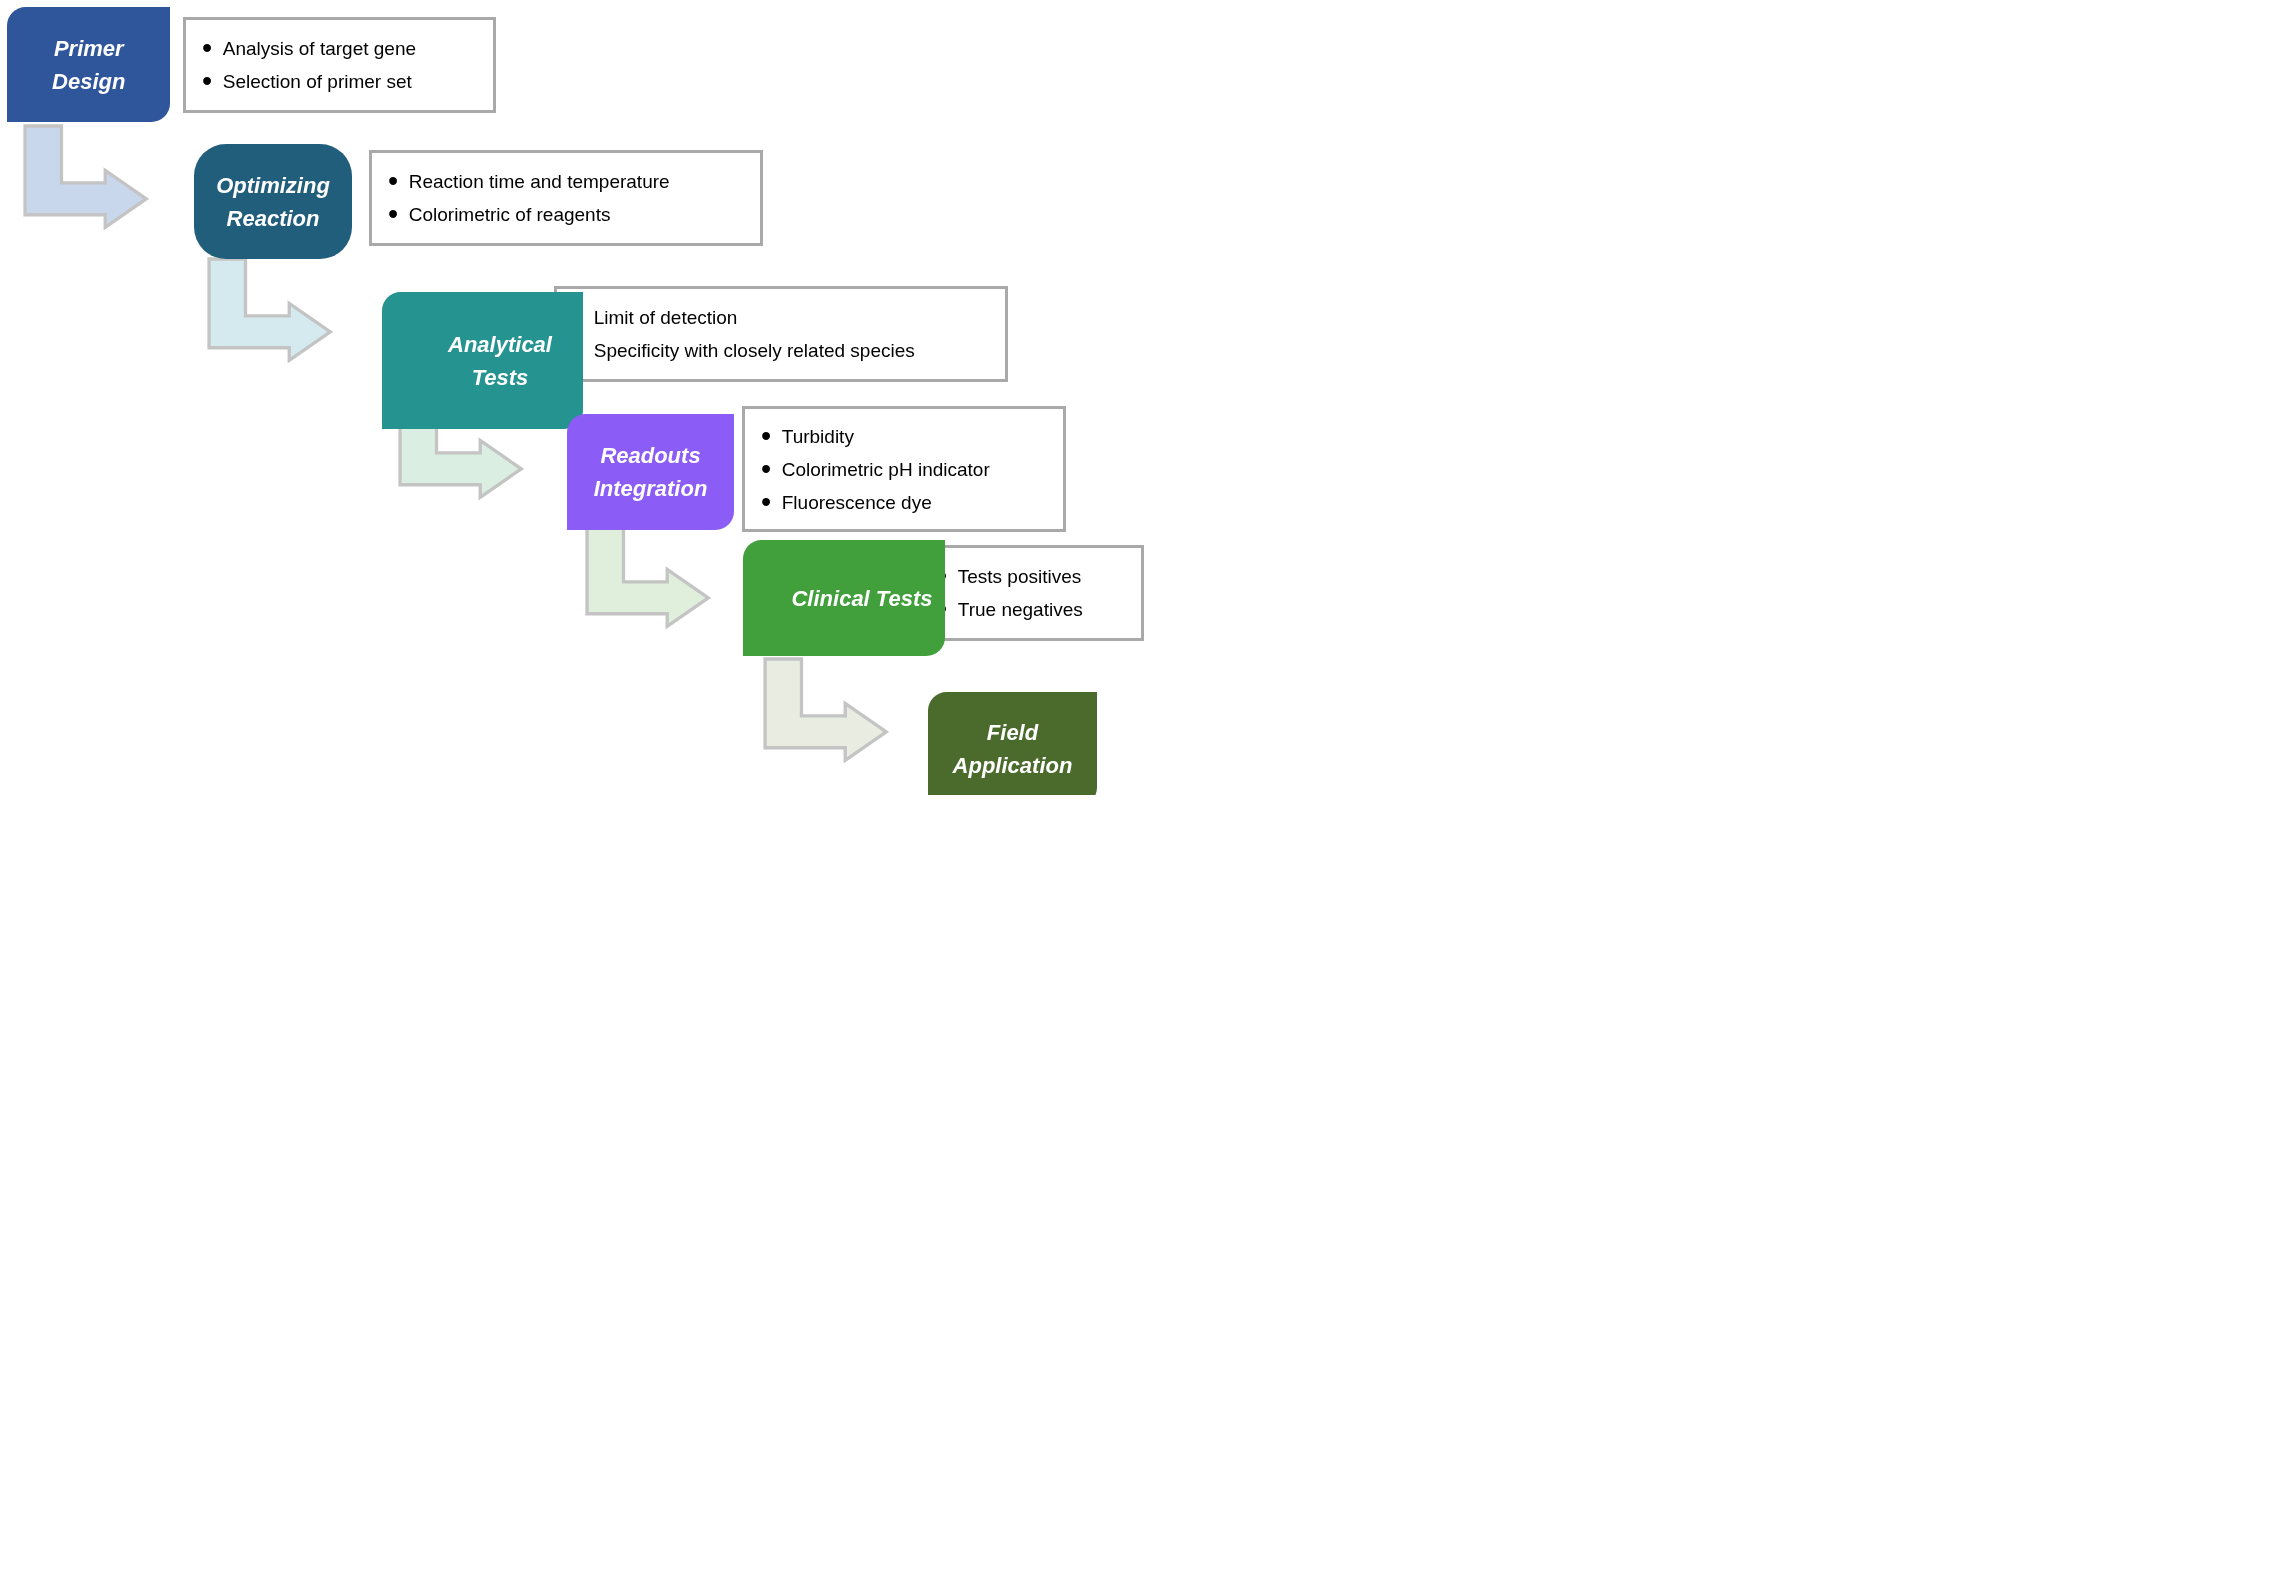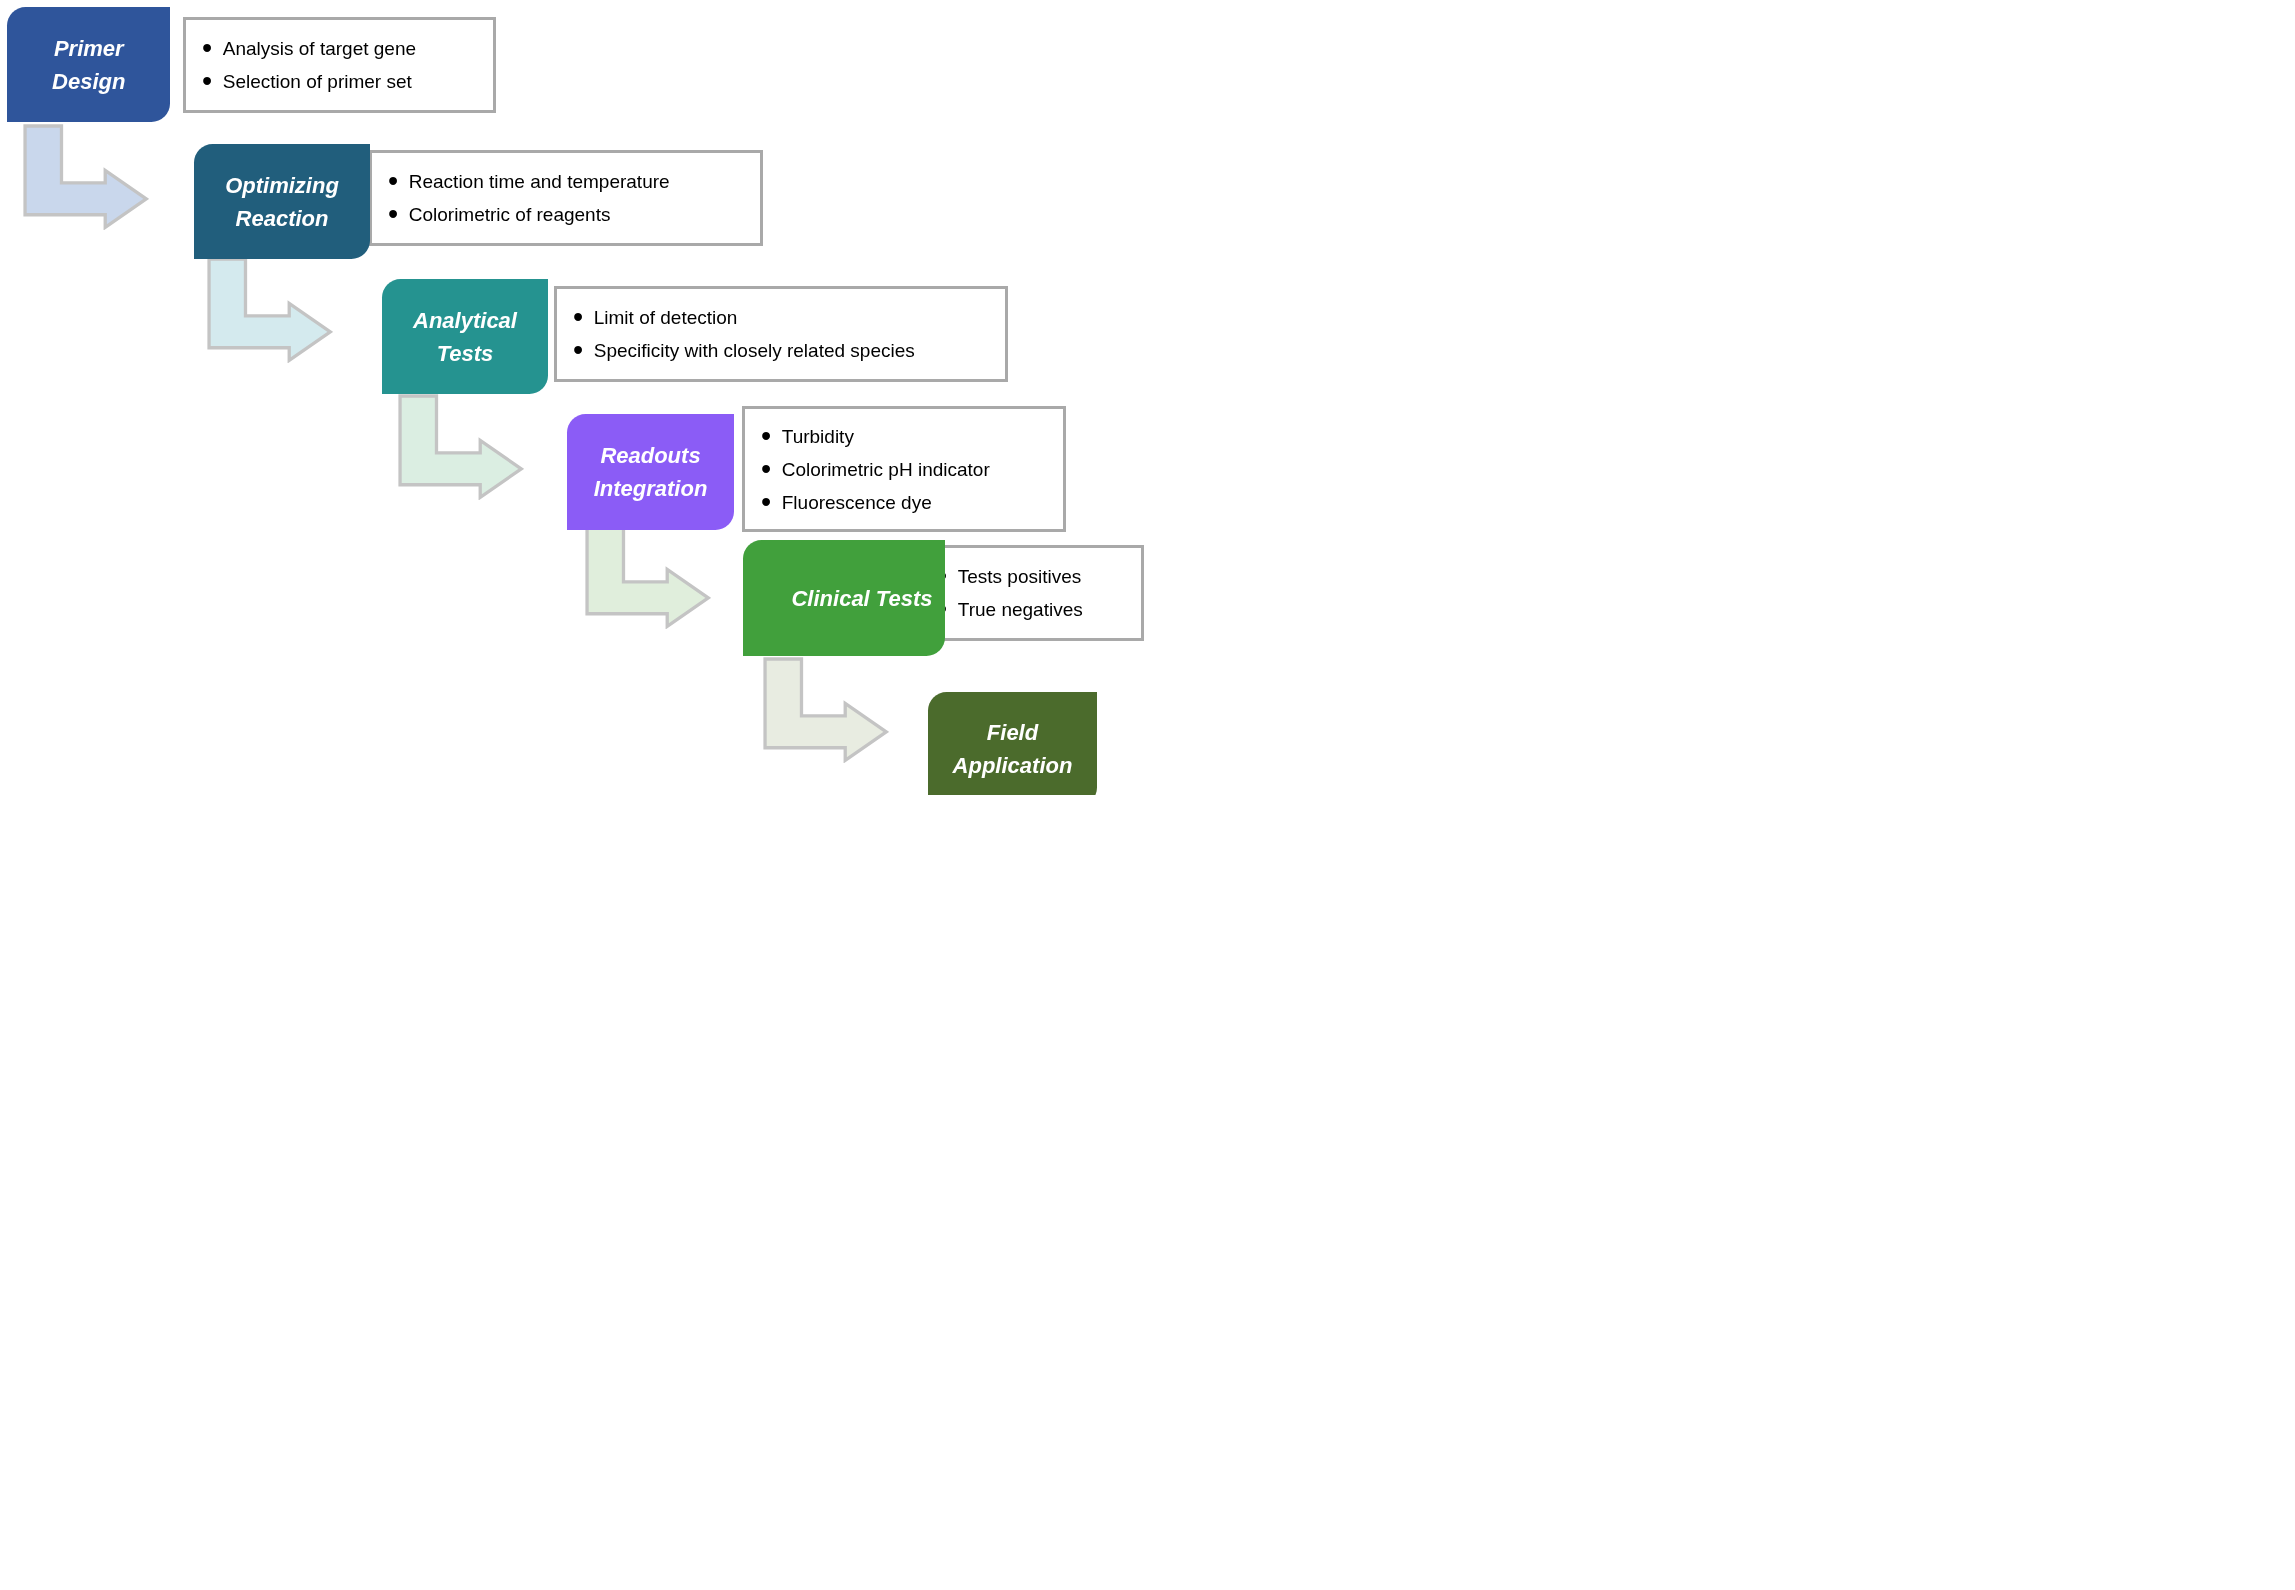--- a/index.html
+++ b/index.html
@@ -27,22 +27,22 @@
     font-style: italic;
   }
   .box-title {
     color: #ffffff;
     font-weight: bold;
     font-size: 22px;
     line-height: 33px;
     max-width: 143px;
   }
   .s0 { left: 7.3px;   top: 7.3px;   width: 163px; height: 115px; }
-  .s1 { left: 194px;  top: 144px;  width: 176px; height: 115px; }
-  .s2 { left: 382px;  top: 279px;  width: 166px; height: 115px; }
+  .s1 { left: 194px;  top: 144px;  width: 158px; height: 115px; border-radius: 32px; }
+  .s2 { left: 382px;  top: 292px;  width: 166px; height: 137px; padding-left: 35px; }
   .s3 { left: 567px;  top: 414px;  width: 167px; height: 116px; }
   .s4 { left: 743px; top: 540px;  width: 166px; height: 116px; padding-left: 36px; }
   .s5 { left: 928px; top: 675px; width: 169px; height: 114px; }
 
   
   .detail {
     position: absolute;
     background: #ffffff;
     border: 3.3px solid #a9a9a9;
     box-sizing: border-box;

